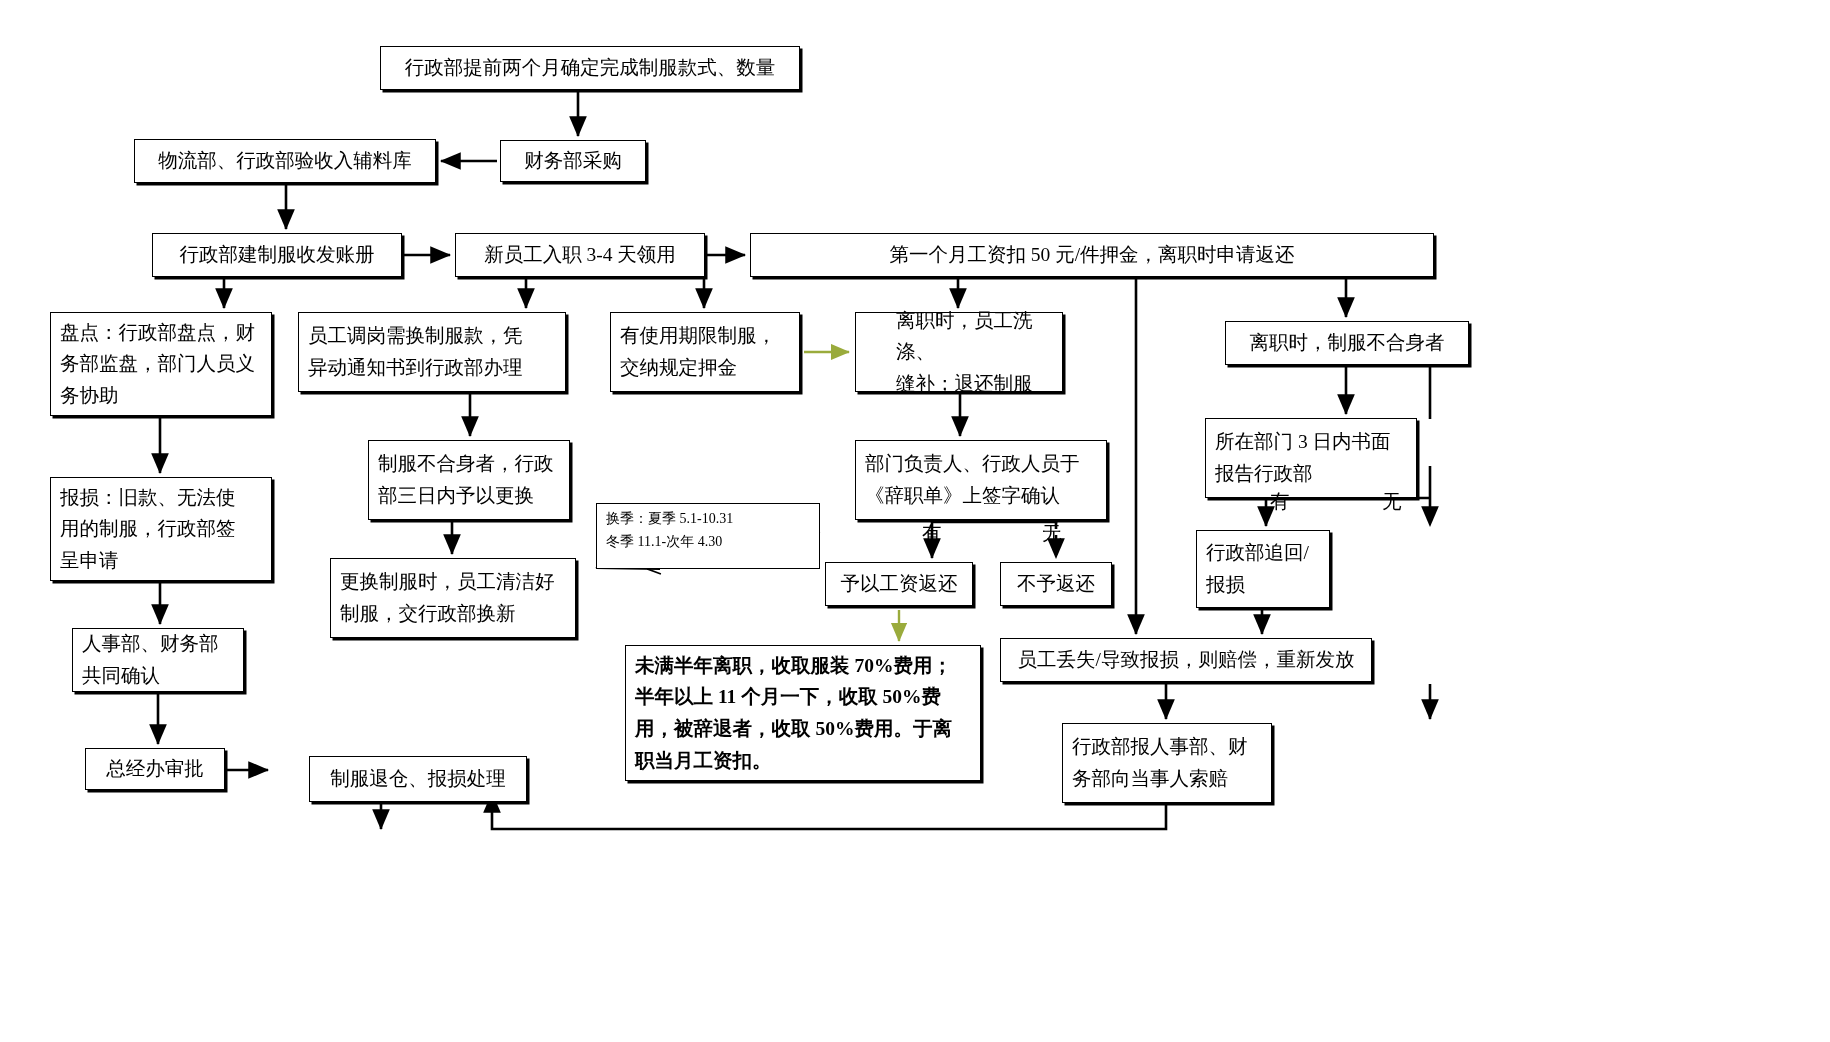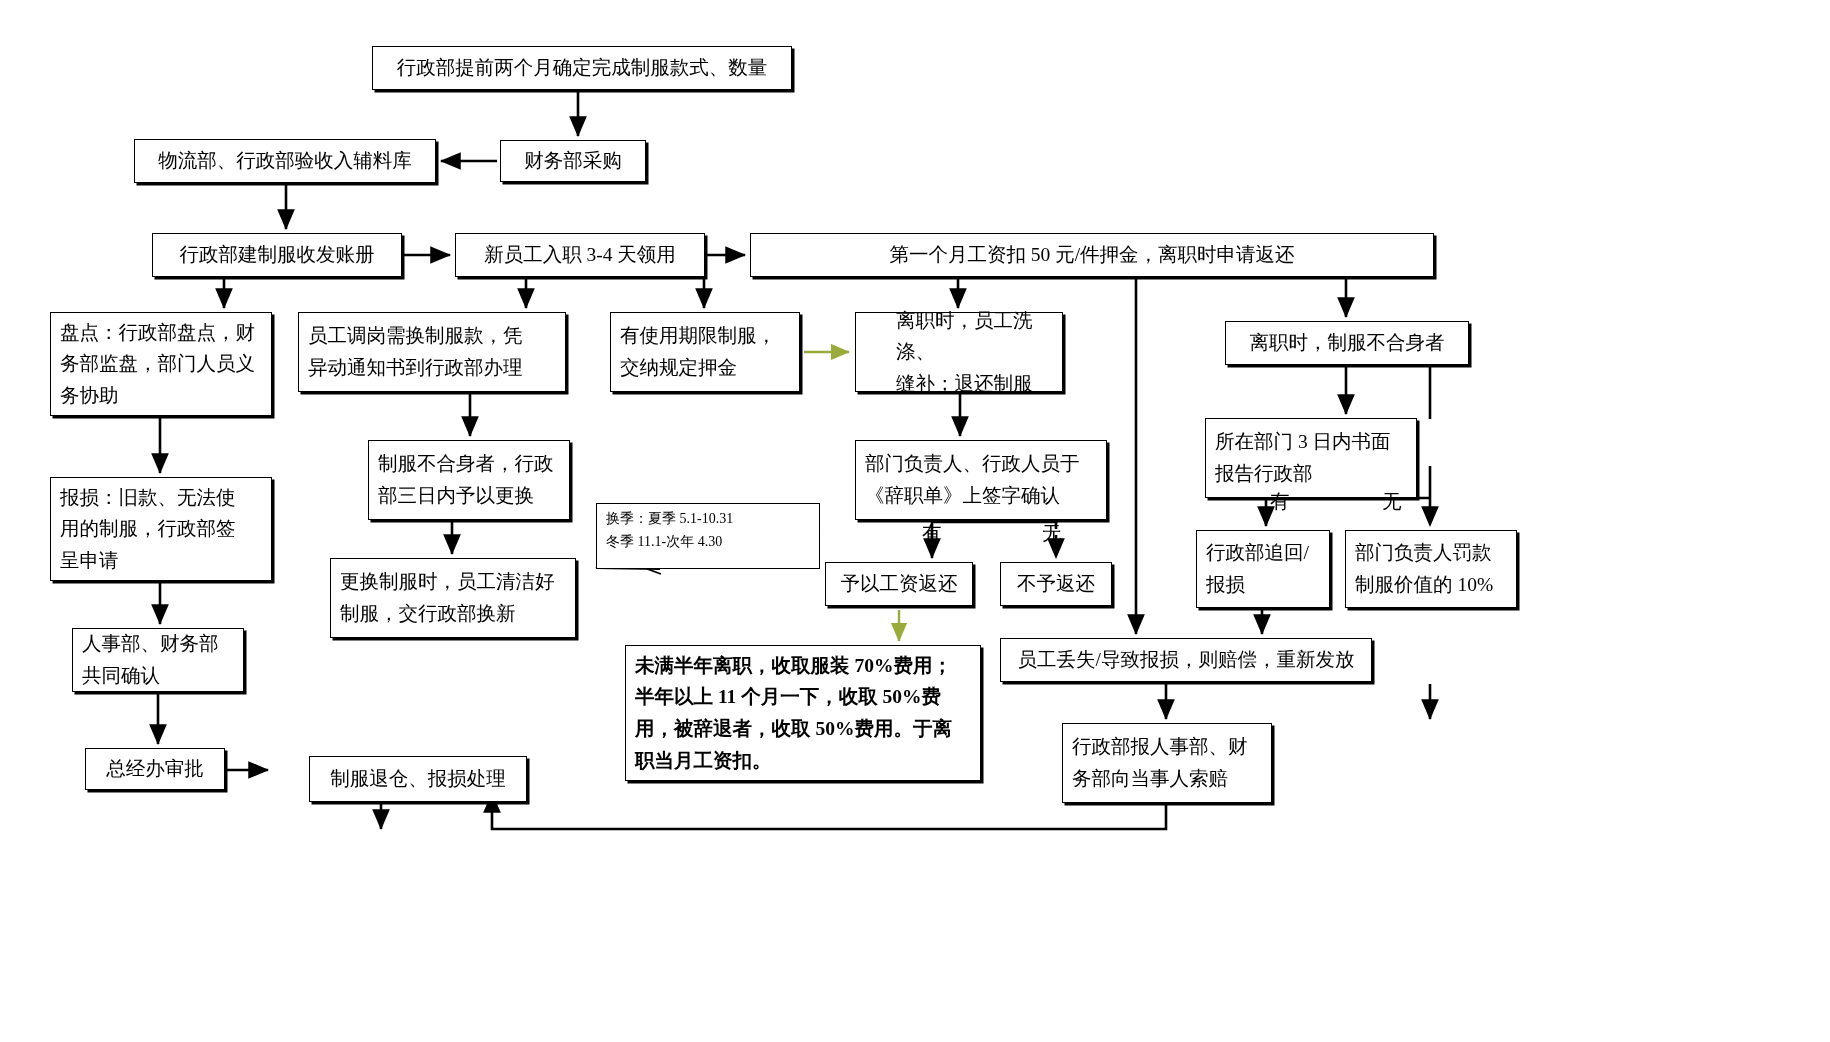--- a/index.html
+++ b/index.html
@@ -102,21 +102,21 @@
     </g>
     <g stroke="#000" stroke-width="2.6" fill="none">
       <path d="M1430,367 L1430,419"></path>
       <path d="M1266,466 L1266,500"></path>
       <path d="M1430,466 L1430,500"></path>
       <path d="M960,520 L960,522 M932,522 L1056,522 L1056,520"></path>
       <path d="M1266,498 L1430,498"></path>
     </g>
   </svg>
 
-  <div class="node center" style="left:372px;top:46px;width:420px;height:44px;"><span>行政部提前两个月确定完成制服款式、数量</span></div>
+  <div class="node center" style="left:380px;top:46px;width:420px;height:44px;"><span>行政部提前两个月确定完成制服款式、数量</span></div>
 
   <div class="node center" style="left:500px;top:140px;width:146px;height:42px;"><span>财务部采购</span></div>
   <div class="node center" style="left:134px;top:139px;width:302px;height:44px;"><span>物流部、行政部验收入辅料库</span></div>
 
   <div class="node center" style="left:152px;top:233px;width:250px;height:44px;"><span>行政部建制服收发账册</span></div>
   <div class="node center" style="left:455px;top:233px;width:250px;height:44px;"><span>新员工入职 3-4 天领用</span></div>
   <div class="node center" style="left:750px;top:233px;width:684px;height:44px;"><span>第一个月工资扣 50 元/件押金，离职时申请返还</span></div>
 
   <div class="node" style="left:50px;top:312px;width:222px;height:104px;"><span>盘点：行政部盘点，财
 务部监盘，部门人员义
@@ -137,22 +137,20 @@
 报告行政部</span></div>
   <div class="node" style="left:50px;top:477px;width:222px;height:104px;"><span>报损：旧款、无法使
 用的制服，行政部签
 呈申请</span></div>
   <div class="node" style="left:330px;top:558px;width:246px;height:80px;"><span>更换制服时，员工清洁好
 制服，交行政部换新</span></div>
   <div class="node center" style="left:825px;top:562px;width:148px;height:44px;"><span>予以工资返还</span></div>
   <div class="node center" style="left:1000px;top:562px;width:112px;height:44px;"><span>不予返还</span></div>
   <div class="node" style="left:1196px;top:530px;width:134px;height:78px;"><span>行政部追回/
 报损</span></div>
-  <div class="node" style="left:1345px;top:530px;width:172px;height:78px;"><span>部门负责人罚款
-制服价值的 10%</span></div>
   <div class="node" style="left:72px;top:628px;width:172px;height:64px;"><span>人事部、财务部
 共同确认</span></div>
   <div class="node" style="left:625px;top:645px;width:356px;height:136px;font-weight:bold;"><span>未满半年离职，收取服装 70%费用；
 半年以上 11 个月一下，收取 50%费
 用，被辞退者，收取 50%费用。于离
 职当月工资扣。</span></div>
   <div class="node center" style="left:1000px;top:638px;width:372px;height:44px;"><span>员工丢失/导致报损，则赔偿，重新发放</span></div>
   <div class="node center" style="left:85px;top:748px;width:140px;height:42px;"><span>总经办审批</span></div>
   <div class="node center" style="left:272px;top:756px;width:218px;height:46px;margin-left:37px;"><span>制服退仓、报损处理</span></div>
   <div class="node" style="left:1062px;top:723px;width:210px;height:80px;"><span>行政部报人事部、财

